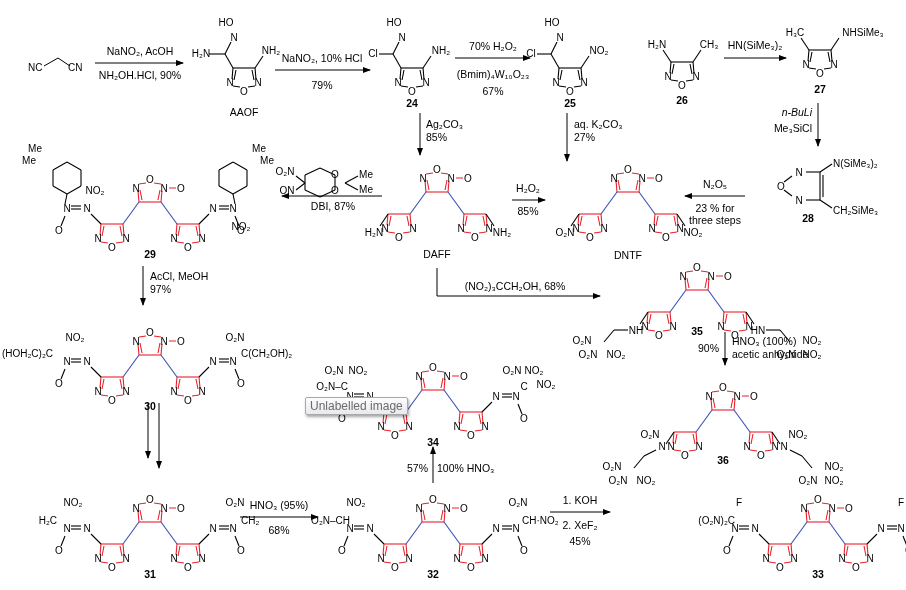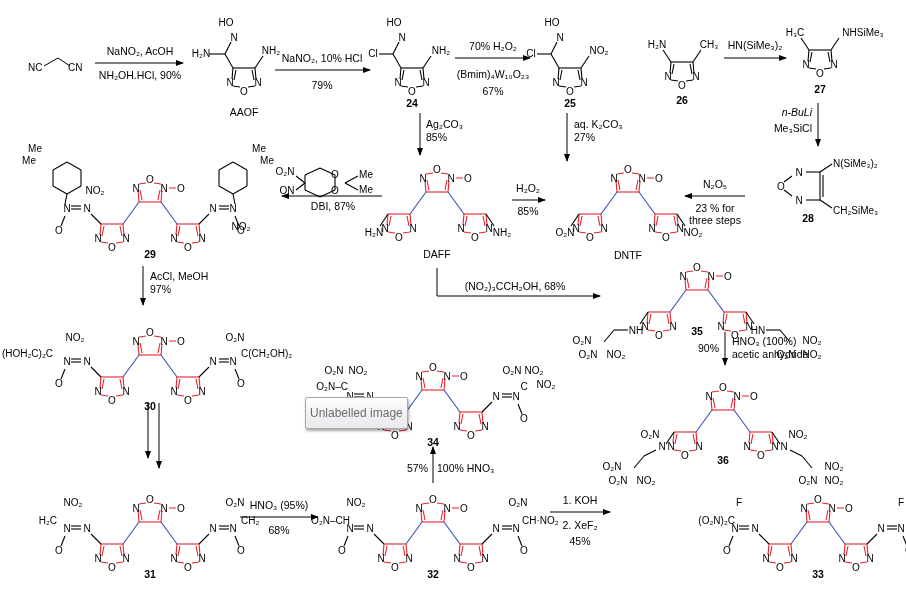--- a/index.html
+++ b/index.html
@@ -4,21 +4,21 @@
 <style>
   html,body{margin:0;padding:0;background:#fff;}
   #canvas{position:relative;width:906px;height:590px;overflow:hidden;background:#fff;font-family:"Liberation Sans",sans-serif;color:#000;}
   svg#scheme{position:absolute;left:0;top:0;}
   .t{font-family:"Liberation Sans",sans-serif;font-size:10px;fill:#000;}
   .cond{font-family:"Liberation Sans",sans-serif;font-size:10.5px;fill:#000;}
   .lbl{font-family:"Liberation Sans",sans-serif;font-size:10.5px;font-weight:bold;fill:#000;}
   .nm{font-family:"Liberation Sans",sans-serif;font-size:10.5px;fill:#000;}
   .bk{stroke:#000;stroke-width:1;fill:none;}
   .arr{stroke:#000;stroke-width:1;fill:none;}
-  #tooltip{position:absolute;left:305px;top:397px;padding:8px 4px;border:1px solid #a8a8a8;background:linear-gradient(#fdfdfd,#e9e9ee);box-shadow:1px 2px 3px rgba(0,0,0,.35);font-family:"Liberation Sans",sans-serif;font-size:12px;color:#6b6b6b;border-radius:2px;white-space:nowrap;}
+  #tooltip{position:absolute;left:305px;top:397px;padding:1px 4px;border:1px solid #a8a8a8;background:linear-gradient(#fdfdfd,#e9e9ee);box-shadow:1px 2px 3px rgba(0,0,0,.35);font-family:"Liberation Sans",sans-serif;font-size:12px;color:#6b6b6b;border-radius:2px;white-space:nowrap;}
 </style>
 </head>
 <body>
 
 <div id="canvas">
 <svg id="scheme" width="906" height="590" viewBox="0 0 906 590">
   <defs>
     <marker id="ah" markerWidth="8" markerHeight="6" refX="7" refY="3" orient="auto">
       <path d="M0,0 L8,3 L0,6 Z" fill="#000"></path>
     </marker>

